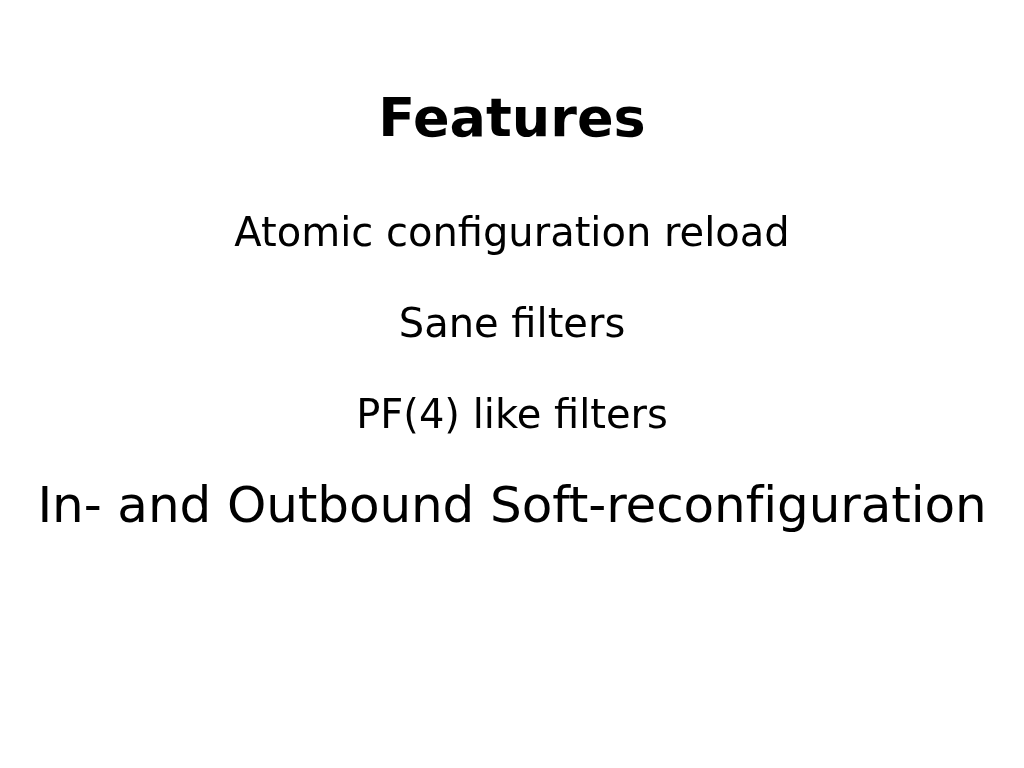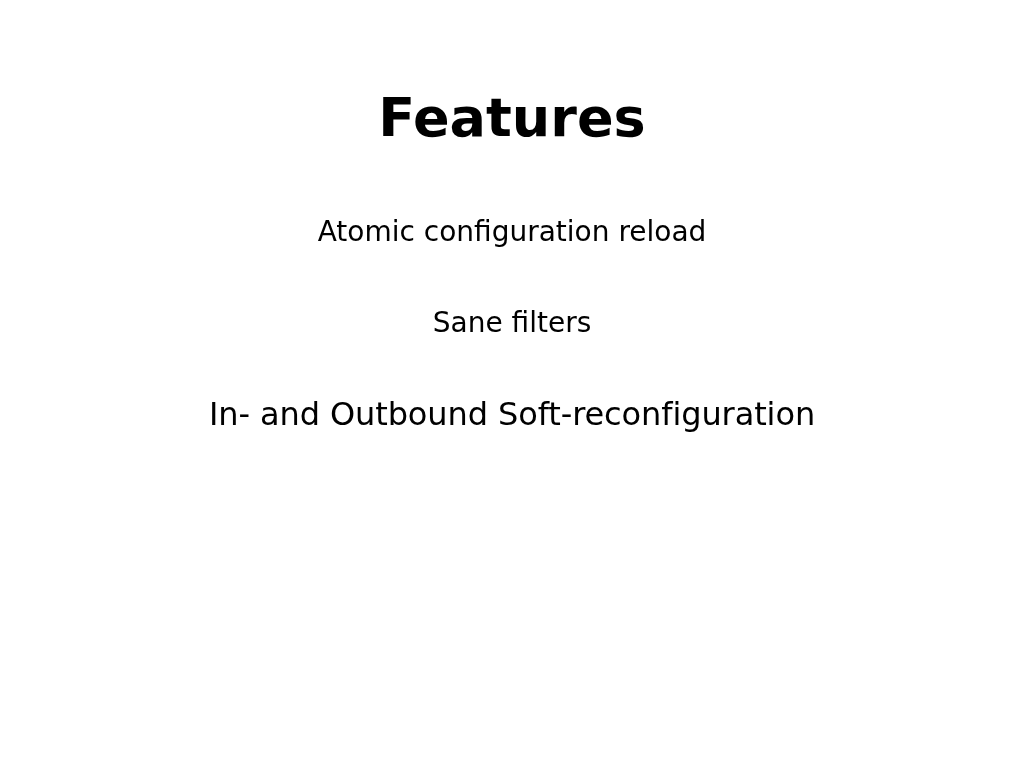--- a/index.html
+++ b/index.html
@@ -44,46 +44,47 @@
     position: absolute;
     left: 0;
     top: 208px;
     width: 1024px;
   }
 
   .bullet-line {
     width: 1024px;
     text-align: center;
     font-family: "DejaVu Sans", "Liberation Sans", sans-serif;
-    font-size: 28px;
+    font-size: 40px;
     font-weight: normal;
     color: #000000;
     height: 91px;
     line-height: 48px;
     white-space: nowrap;
     overflow: visible;
   }
 
   
   .bullet-line.condensed {
-    font-size: 32px;
+    font-size: 50px;
     letter-spacing: -0.1px;
   }
 </style>
 </head>
 <body>
 
 <div class="slide">
 
   <div class="slide-title">Features</div>
 
   <div class="body-block">
 
     <div class="bullet-line">Atomic configuration reload</div>
 
     <div class="bullet-line">Sane filters</div>
 
+    <div class="bullet-line">PF(4) like filters</div>
 
     <div class="bullet-line condensed">In- and Outbound Soft-reconfiguration</div>
 
   </div>
 
 </div>
 
 </body></html>

